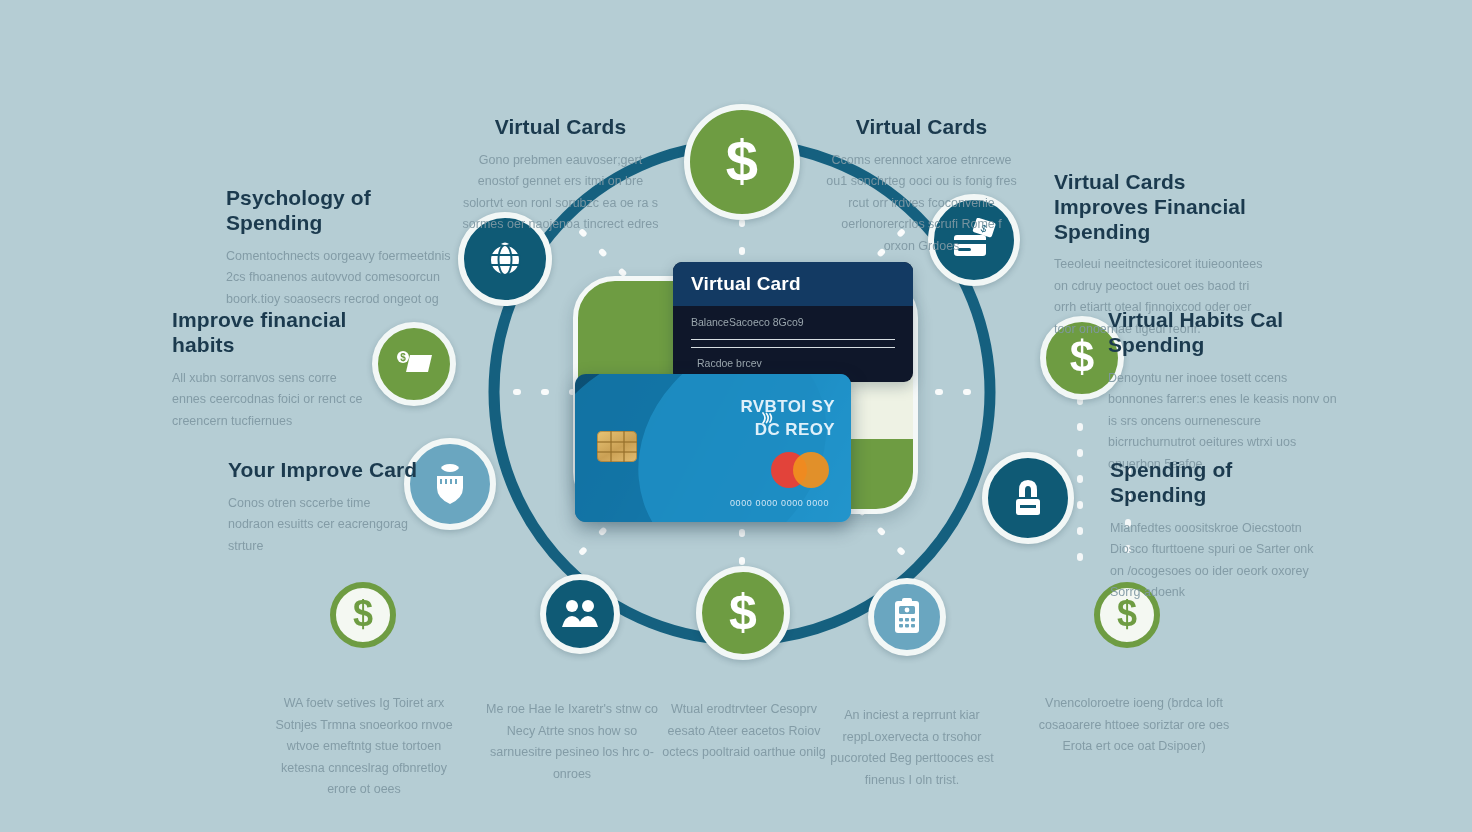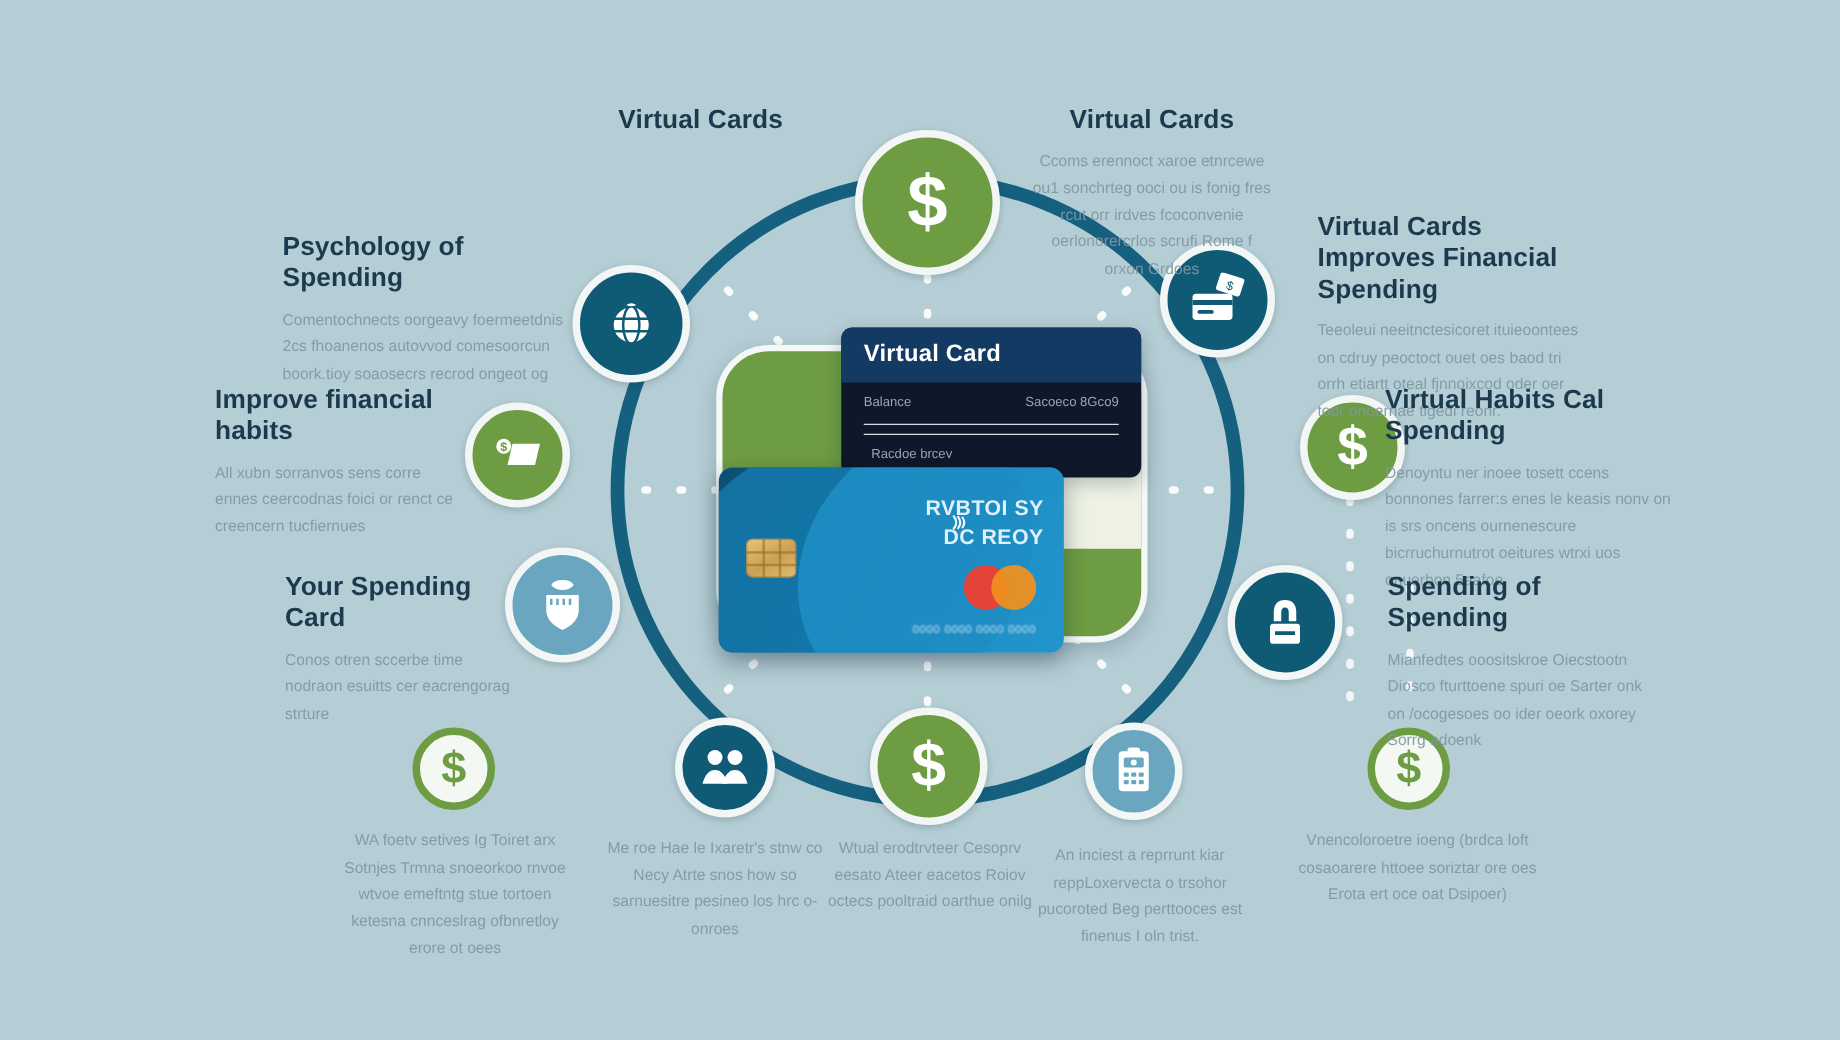--- a/index.html
+++ b/index.html
@@ -29,21 +29,21 @@
   .block h3{
     margin:0 0 10px 0;
     font-size:21px;line-height:1.18;font-weight:700;
     color:#1b3a4e;letter-spacing:.1px;
   }
   .block p{
     margin:0;font-size:12.5px;line-height:1.72;
     color:#7f98a3;font-weight:400;
   }
   .ta-left{text-align:left;}
-  .ta-center{text-align:center;}
+  .ta-center{text-align:center;margin-top:31px;}
   .blur p{filter:blur(.45px);opacity:.92;}
   .blur h3{filter:blur(.15px);}
 
   
   #center-art{
     position:absolute;left:563px;top:262px;width:360px;height:262px;
   }
   #green-plate{
     position:absolute;left:10px;top:14px;width:345px;height:238px;
     background:#6e9c42;border-radius:42px;
@@ -67,21 +67,21 @@
   }
   #card-ui .bar{
     height:44px;background:#133a63;
     display:flex;align-items:center;padding:0 18px;box-sizing:border-box;
   }
   #card-ui .bar span{
     color:#fff;font-size:19px;font-weight:600;letter-spacing:.2px;
     filter:blur(.2px);
   }
   #card-ui .row{
-    display:flex;justify-content:space-between;
+    display:flex;
     padding:10px 18px 4px 18px;font-size:10.5px;color:#9aa6ad;
     filter:blur(.5px);
   }
   #card-ui .line{height:1px;background:#d6dde1;margin:7px 18px;}
   #card-ui .sub{padding:2px 24px;font-size:10.5px;color:#9aa6ad;filter:blur(.5px);}
 
   #plastic-card{
     position:absolute;left:12px;top:112px;width:276px;height:148px;
     border-radius:11px;overflow:hidden;
     background:linear-gradient(118deg,#0c4f73 0%,#0d5781 28%,#1273a6 55%,#1e8cc4 78%,#2a9ad0 100%);
@@ -302,20 +302,21 @@
         <div class="c red"></div>
           <div class="c org"></div>
       </div>
 
       <div class="card-number">0000 0000 0000 0000</div>
     </div>
   </div>
 
   <div class="block blur ta-center" style="left:458px;top:84px;width:205px;">
     <h3>Virtual Cards</h3>
+    <p>Gono prebmen eauvoser;gert enostof gennet ers itmi on bre solortvt eon ronl sorubzc ea oe ra s sormes oer naojenoa tincrect edres</p>
   </div>
 
   <div class="block blur ta-center" style="left:824px;top:84px;width:195px;">
     <h3>Virtual Cards</h3>
     <p>Ccoms erennoct xaroe etnrcewe ou1 sonchrteg ooci ou is fonig fres rcut orr irdves fcoconvenie oerlonorercrlos scrufi Rome f orxon Grdoes</p>
   </div>
 
   <div class="block blur ta-left" style="left:226px;top:186px;width:230px;">
     <h3>Psychology of Spending</h3>
     <p>Comentochnects oorgeavy foermeetdnis 2cs fhoanenos autovvod comesoorcun boork.tioy soaosecrs recrod ongeot og</p>
@@ -330,21 +331,21 @@
     <h3>Improve financial habits</h3>
     <p>All xubn sorranvos sens corre ennes ceercodnas foici or renct ce creencern tucfiernues</p>
   </div>
 
   <div class="block blur ta-left" style="left:1108px;top:308px;width:230px;">
     <h3>Virtual Habits Cal Spending</h3>
     <p>Denoyntu ner inoee tosett ccens bonnones farrer:s enes le keasis nonv on is srs oncens ournenescure bicrruchurnutrot oeitures wtrxi uos onuerbon 5aafoe</p>
   </div>
 
   <div class="block blur ta-left" style="left:228px;top:458px;width:190px;">
-    <h3>Your Spending Card</h3>
+    <h3>Your Improve Card</h3>
     <p>Conos otren sccerbe time nodraon esuitts cer eacrengorag strture</p>
   </div>
 
   <div class="block blur ta-left" style="left:1110px;top:458px;width:215px;">
     <h3>Spending of Spending</h3>
     <p>Mianfedtes ooositskroe Oiecstootn Diosco fturttoene spuri oe Sarter onk on /ocogesoes oo ider oeork oxorey Sorrg adoenk</p>
   </div>
 
   <div class="block blur ta-center" style="left:268px;top:662px;width:192px;">
     <p>WA foetv setives Ig Toiret arx Sotnjes Trmna snoeorkoo rnvoe wtvoe emeftntg stue tortoen ketesna cnnceslrag ofbnretloy erore ot oees</p>

